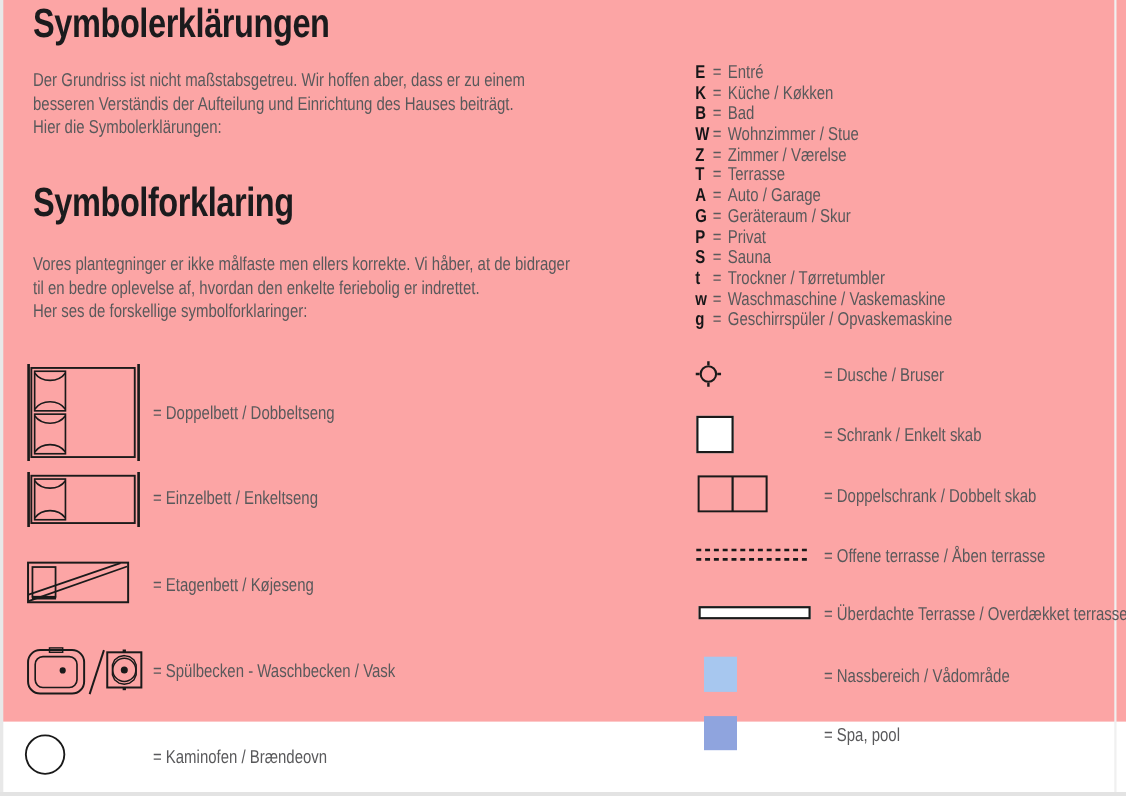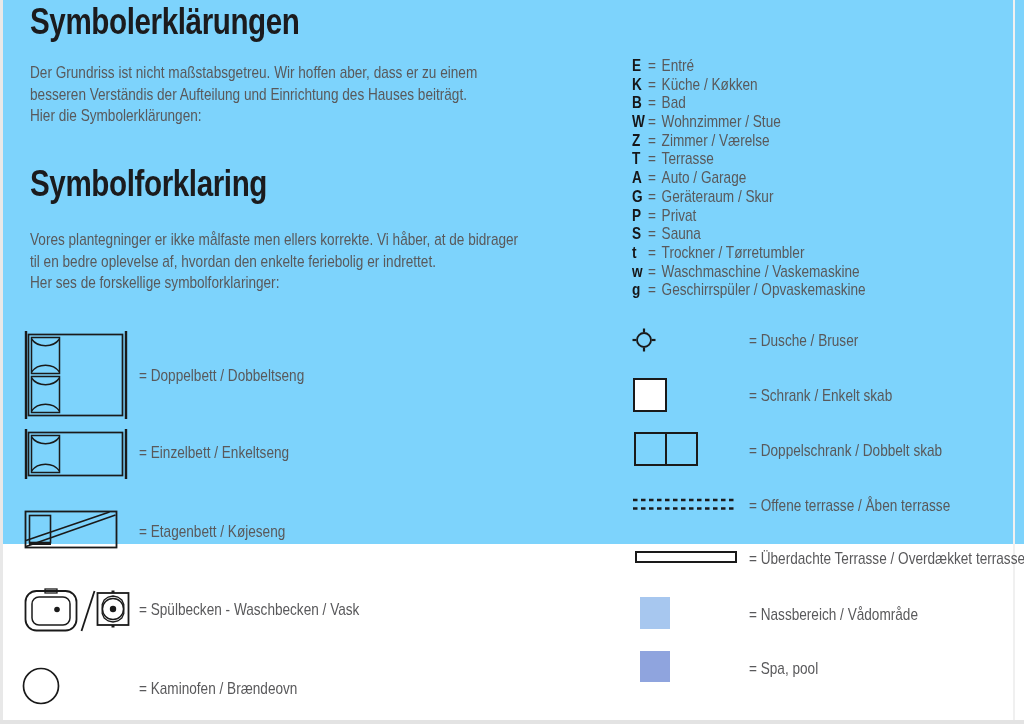--- a/index.html
+++ b/index.html
@@ -1,18 +1,18 @@
 <!DOCTYPE html>
 <html><head>
 <meta charset="utf-8">
 <style>
   * { margin:0; padding:0; box-sizing:border-box; }
   html,body { width:1024px; height:724px; background:#fff; overflow:hidden;
               font-family:"Liberation Sans","DejaVu Sans",sans-serif; }
-  .page { position:relative; width:1024px; height:544px; background:#7dd3fc; }
+  .page { position:relative; width:1024px; height:656px; background:#fca5a5; }
 
   
   .cond { transform:scaleX(0.8); transform-origin:0 0; white-space:nowrap; }
 
   .h { position:absolute; left:30px; font-size:37px; font-weight:700;
        color:#1b1b1d; line-height:44px; letter-spacing:-0.5px; }
   .para { position:absolute; left:30px; font-size:17px; line-height:21.6px;
           color:#59595b; }
   .para div { white-space:nowrap; }
 

